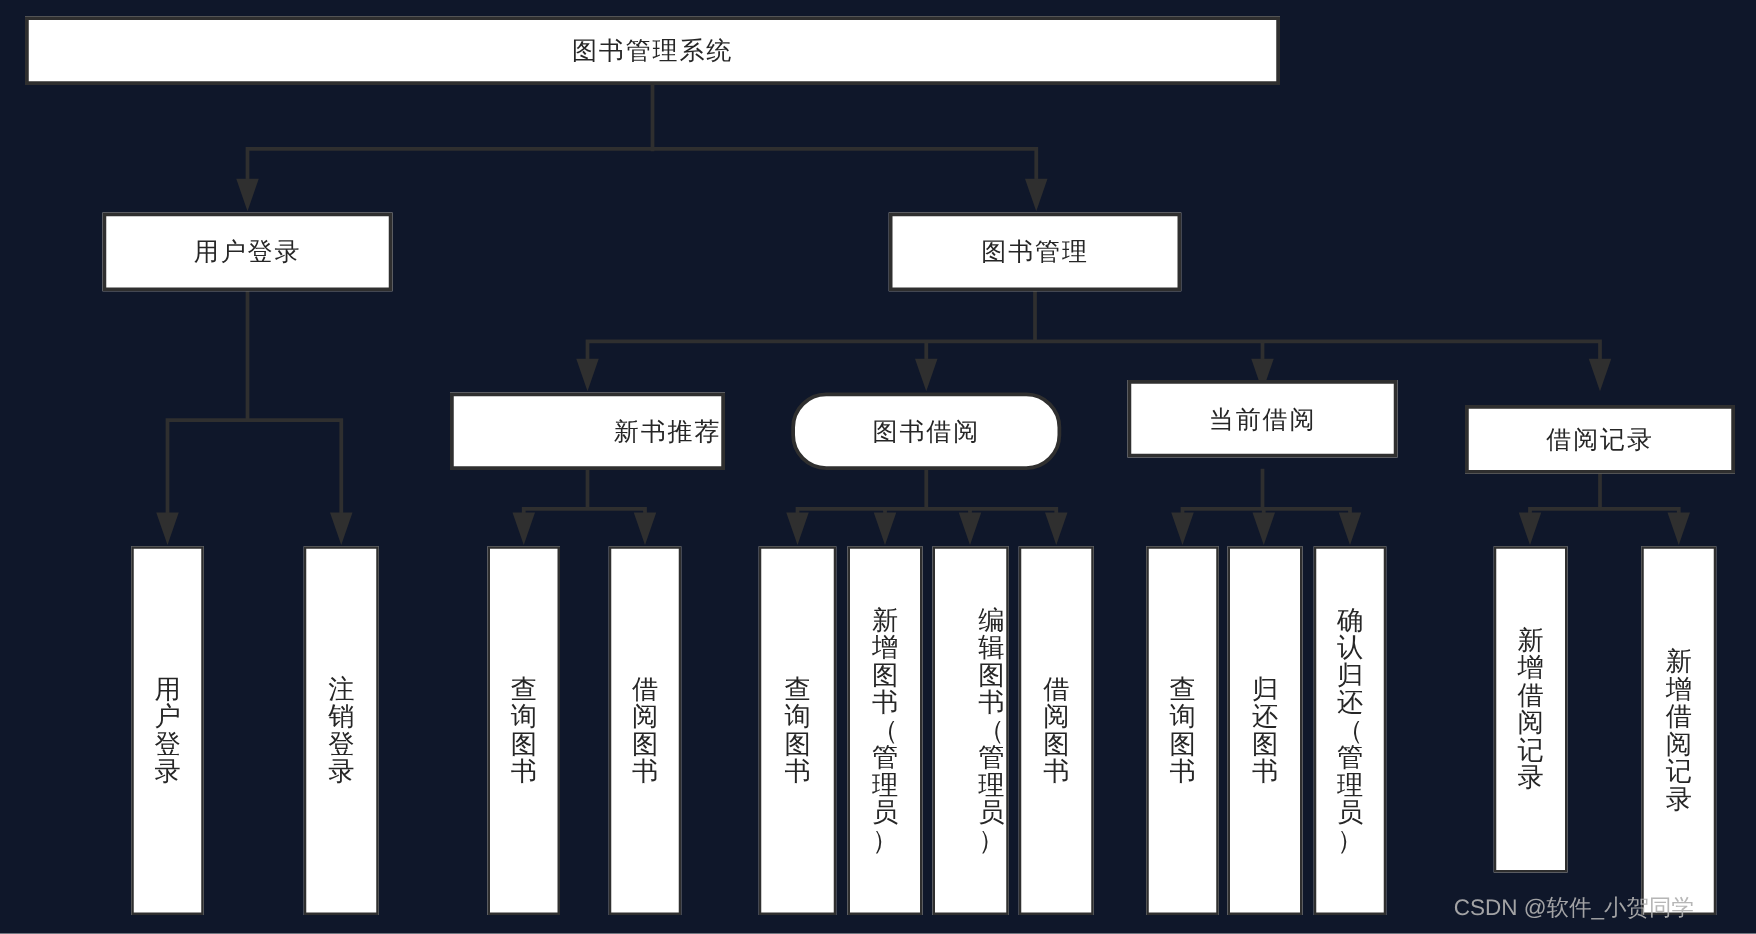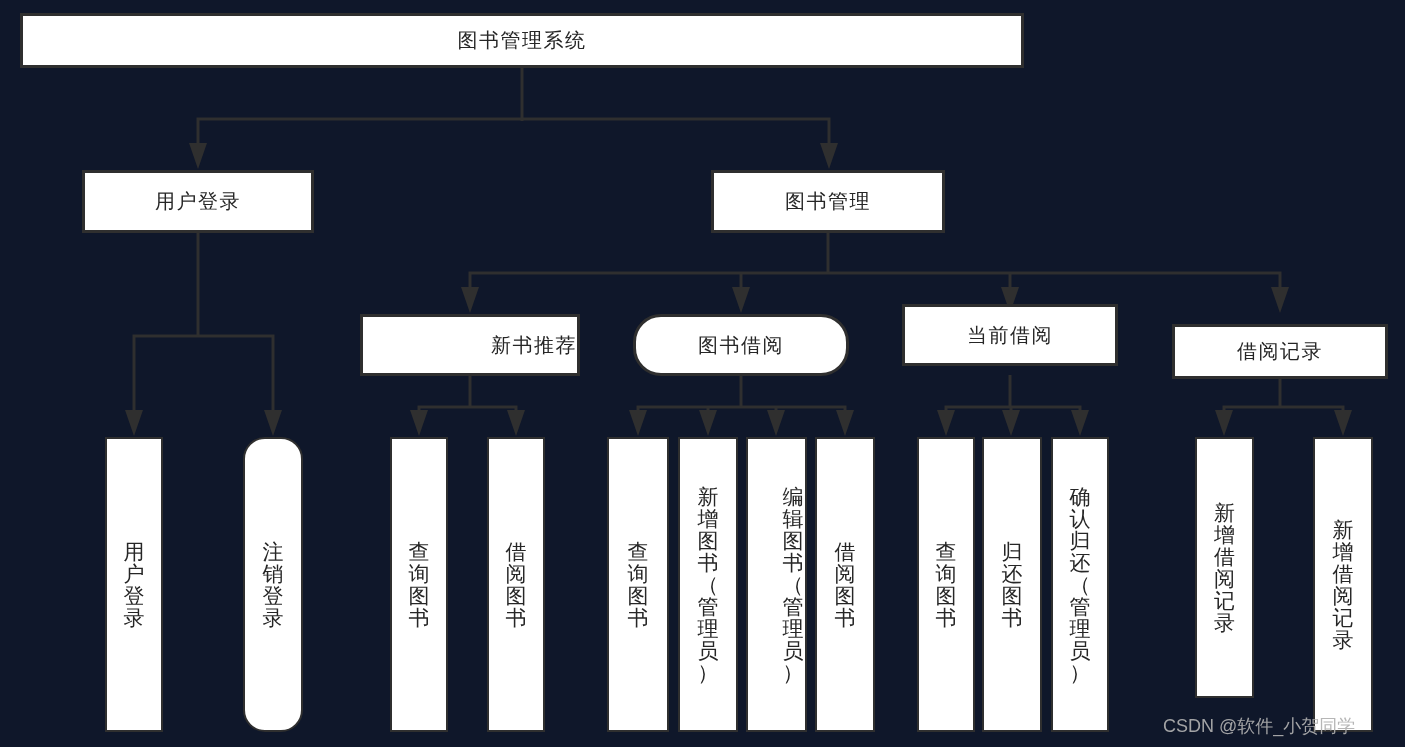--- a/index.html
+++ b/index.html
@@ -93,21 +93,21 @@
   <div class="node h-node" style="left:902px;top:304px;width:216px;height:62px;">
     <span>当前借阅</span>
   </div>
   <div class="node h-node" style="left:1172px;top:324px;width:216px;height:55px;">
     <span>借阅记录</span>
   </div>
 
   <div class="node v-node" style="left:105px;top:437px;width:58px;height:295px;">
     <span class="v-label">用户登录</span>
   </div>
-  <div class="node v-node" style="left:243px;top:437px;width:60px;height:295px;border-radius:22px;">
+  <div class="node v-node" style="left:243px;top:437px;width:60px;height:295px;">
     <span class="v-label">注销登录</span>
   </div>
 
   <div class="node v-node" style="left:390px;top:437px;width:58px;height:295px;">
     <span class="v-label">查询图书</span>
   </div>
   <div class="node v-node" style="left:487px;top:437px;width:58px;height:295px;">
     <span class="v-label">借阅图书</span>
   </div>
 

